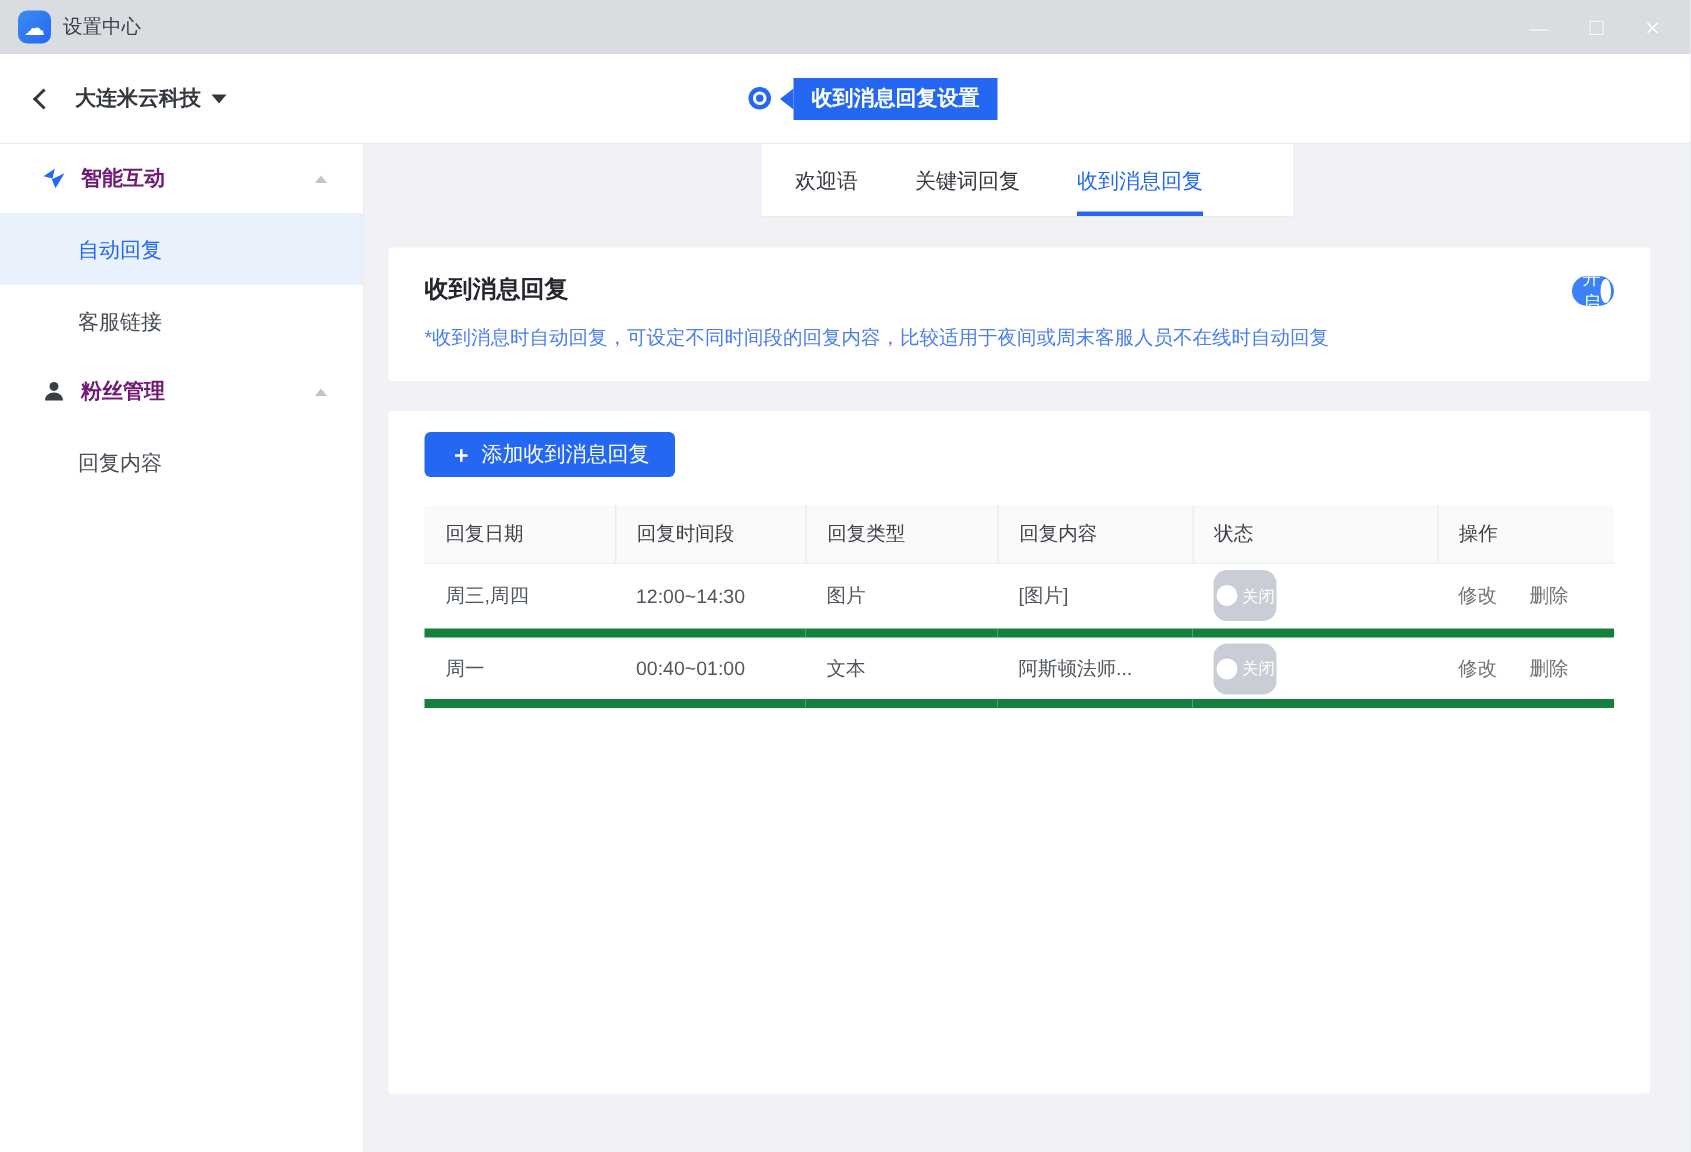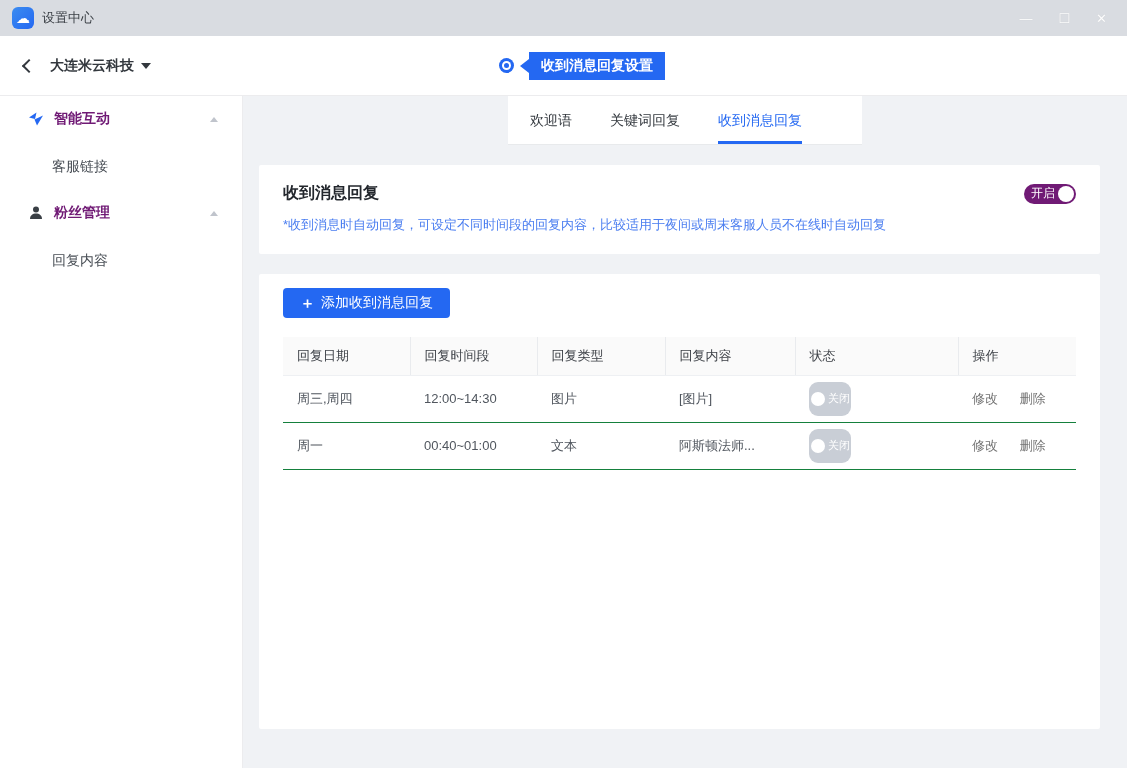--- a/index.html
+++ b/index.html
@@ -40,33 +40,33 @@
   .main { flex:1; display:flex; flex-direction:column; background:#f0f2f5; min-width:0;align-items:center; }
   .tabbar { height:49px; background:#fff; border-bottom:1px solid #e8eaec; display:flex; padding:0 22px; flex:0 0 auto; }
   .tab { font-size:14px; color:#33383e; line-height:48px; margin-right:38px; cursor:pointer; border-bottom:3px solid transparent; }
   .tab.active { color:#2468f2; border-bottom-color:#2468f2; }
 
   .content { flex:1; padding:20px 27px 0 16px; }
   .card { background:#fff; border-radius:2px; }
   .card-info { padding:18px 24px 20px 24px; }
   .card-info-head { display:flex; align-items:center; justify-content:space-between; }
   .panel-title { font-size:16px; font-weight:bold; color:#23272d; }
-  .toggle-on { width:52px; height:20px; border-radius:10px; background:#701a75; display:flex; align-items:center; cursor:pointer; }
+  .toggle-on { width:28px; height:20px; border-radius:10px; background:#3b82f6; display:flex; align-items:center; cursor:pointer; }
   .toggle-on .t-label { color:#fff; font-size:12px; margin-left:7px; }
   .toggle-on .t-knob { width:16px; height:16px; border-radius:50%; background:#fff; margin-left:auto; margin-right:2px; }
   .panel-desc { margin-top:12px; font-size:13px; color:#4a7df0; }
 
   .card-table { margin-top:20px; height:455px; padding:14px 24px 24px 24px; }
   .add-btn { background:#2468f2; color:#fff; border:none; border-radius:4px; height:30px; padding:0 17px; font-size:14px; cursor:pointer; display:inline-flex; align-items:center; font-family:inherit; }
   .add-btn .plus { font-size:15px; margin-right:6px; font-weight:bold; }
 
   table { width:100%; border-collapse:collapse; margin-top:19px; table-layout:fixed; }
   thead th { background:#fafafa; font-size:13px; font-weight:normal; color:#3d4147; text-align:left; height:38px; padding:0 0 0 14px; border-bottom:1px solid #eef0f3; }
   thead th + th { border-left:1px solid #e9ebee; }
-  tbody td { height:47px; font-size:13px; color:#50565e; padding:0 0 0 14px; border-bottom:1px solid #15803d; }
+  tbody td { height:47px; font-size:13px; color:#50565e; padding:0 0 0 14px; border-bottom:6px solid #15803d; }
   .toggle-off { width:42px; height:34px; border-radius:9px; background:#c9ced6; display:flex; align-items:center; cursor:pointer; }
   .toggle-off .t-knob { width:14px; height:14px; border-radius:50%; background:#fff; margin-left:2px; }
   .toggle-off .t-label { color:#fff; font-size:11px; margin-left:3px; }
   .op-link { color:#737373; font-size:13px; text-decoration:none; cursor:pointer; }
   .op-link + .op-link { margin-left:18px; }
 </style>
 </head>
 <body>
 
 <div class="window">
@@ -104,20 +104,21 @@
       <div class="side-group">
         <span class="g-icon">
           <svg viewBox="0 0 16 16" width="16" height="16">
               <polygon points="1,6.5 8.5,1.5 7,8" fill="#2468f2"></polygon>
               <polygon points="6.5,8.5 15,4.5 9,14.5" fill="#2468f2"></polygon>
             </svg>
         </span>
         <span class="g-label">智能互动</span>
         <span class="caret-up"></span>
       </div>
+      <div class="side-item active">自动回复</div>
       <div class="side-item">客服链接</div>
 
       <div class="side-group">
         <span class="g-icon">
           <svg viewBox="0 0 16 16" width="16" height="16">
               <circle cx="8" cy="4.6" r="3" fill="#3a3f45"></circle>
               <path d="M2 14c0-3.4 2.7-5.4 6-5.4s6 2 6 5.4z" fill="#3a3f45"></path>
             </svg>
         </span>
         <span class="g-label">粉丝管理</span>

